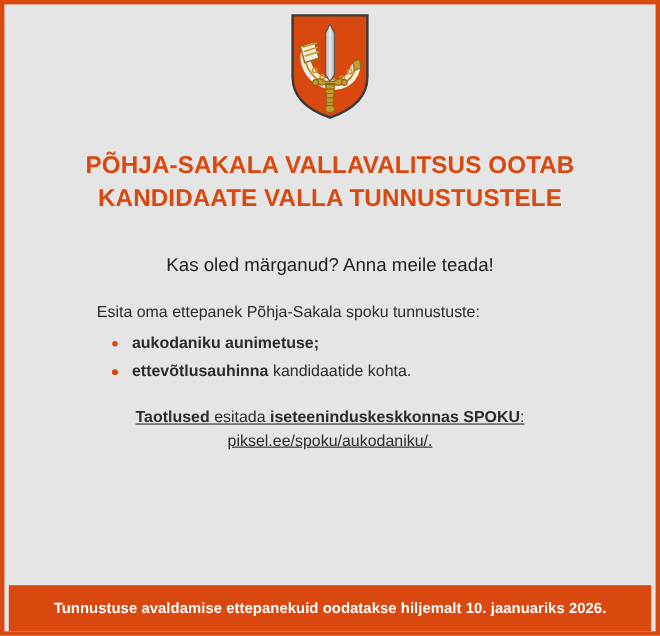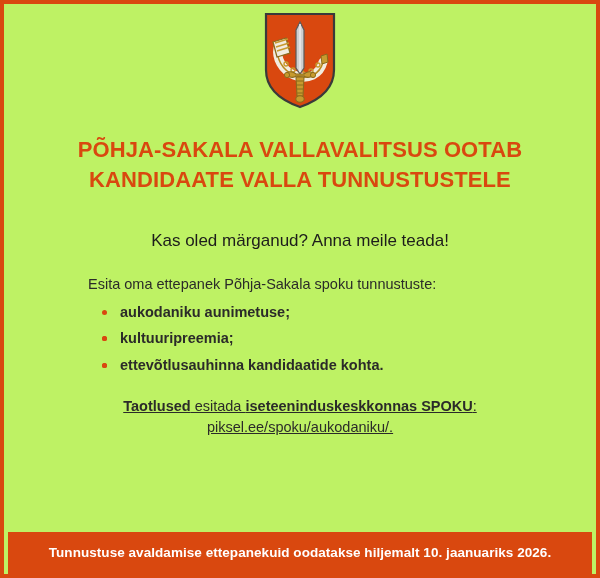--- a/index.html
+++ b/index.html
@@ -11,21 +11,21 @@
     height: 578px;
     background: #ffffff;
     font-family: "Liberation Sans", sans-serif;
     overflow: hidden;
   }
   .poster {
     position: relative;
     box-sizing: border-box;
     width: 600px;
     height: 578px;
-    background: #bef264;
+    background: #e5e5e5;
     border: 4px solid #d9480f;
     display: flex;
     flex-direction: column;
     align-items: center;
   }
 
   
   .crest-wrap {
     margin-top: 8px;
     width: 72px;
@@ -85,21 +85,21 @@
   ul.awards li .dot {
     position: absolute;
     left: 0;
     top: 7px;
     width: 5px;
     height: 5px;
     border-radius: 50%;
     background: #d9480f;
   }
   ul.awards li .strong { font-weight: bold; margin-top: 45px; }
-  ul.awards li .plain  { font-weight: bold; text-align: center; }
+  ul.awards li .plain  { font-weight: normal; text-align: center; }
 
   
   .apply {
     margin-top: 14px;
     width: 520px;
     text-align: center;
     color: #2b2b29;
     font-size: 14.5px;
     line-height: 1.45;
     text-decoration: underline;
@@ -172,24 +172,20 @@
       <li>
         <span class="dot"></span>
         <span class="strong">aukodaniku aunimetuse;</span><span class="plain"></span>
       </li>
       <li>
         <span class="dot"></span>
         <span class="plain"></span>
       </li>
       <li>
         <span class="dot"></span>
-        <span class="strong">kultuuripreemia;</span><span class="plain"></span>
-      </li>
-      <li>
-        <span class="dot"></span>
         <span class="plain"></span>
       </li>
       <li>
         <span class="dot"></span>
         <span class="strong">ettevõtlusauhinna</span><span class="plain"> kandidaatide kohta.</span>
       </li>
     </ul>
   </div>
 
   <div class="apply">

